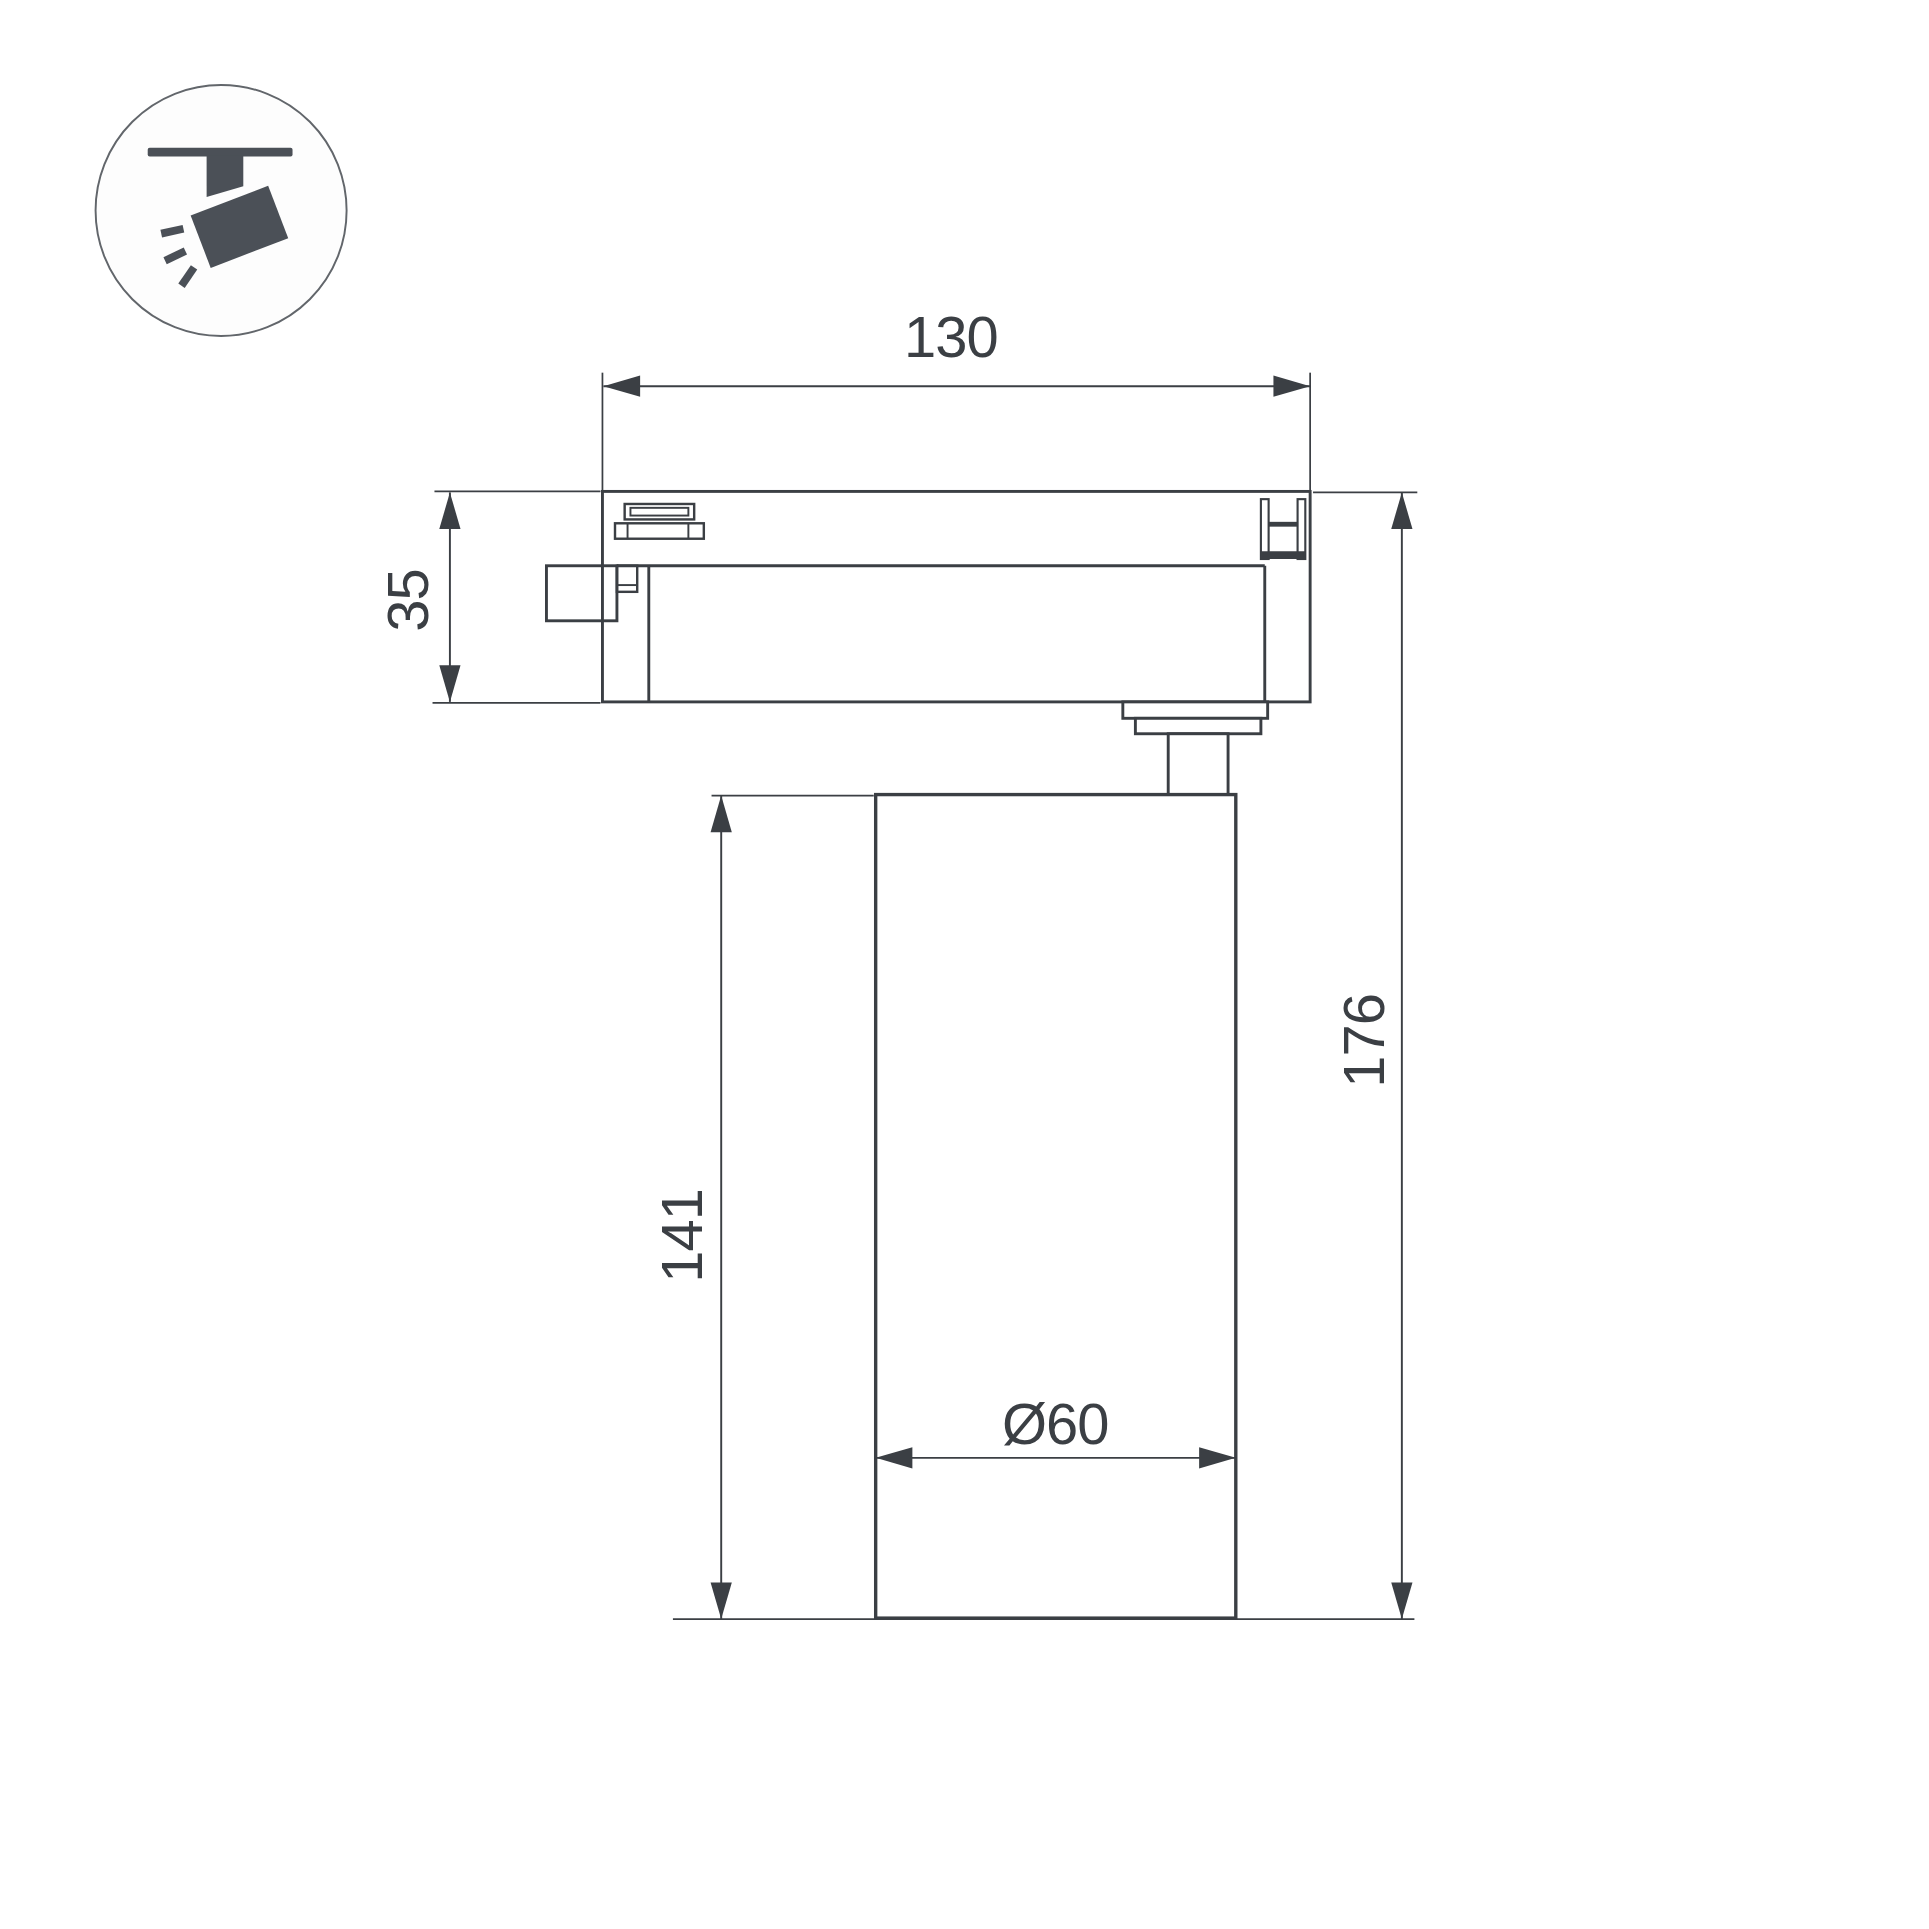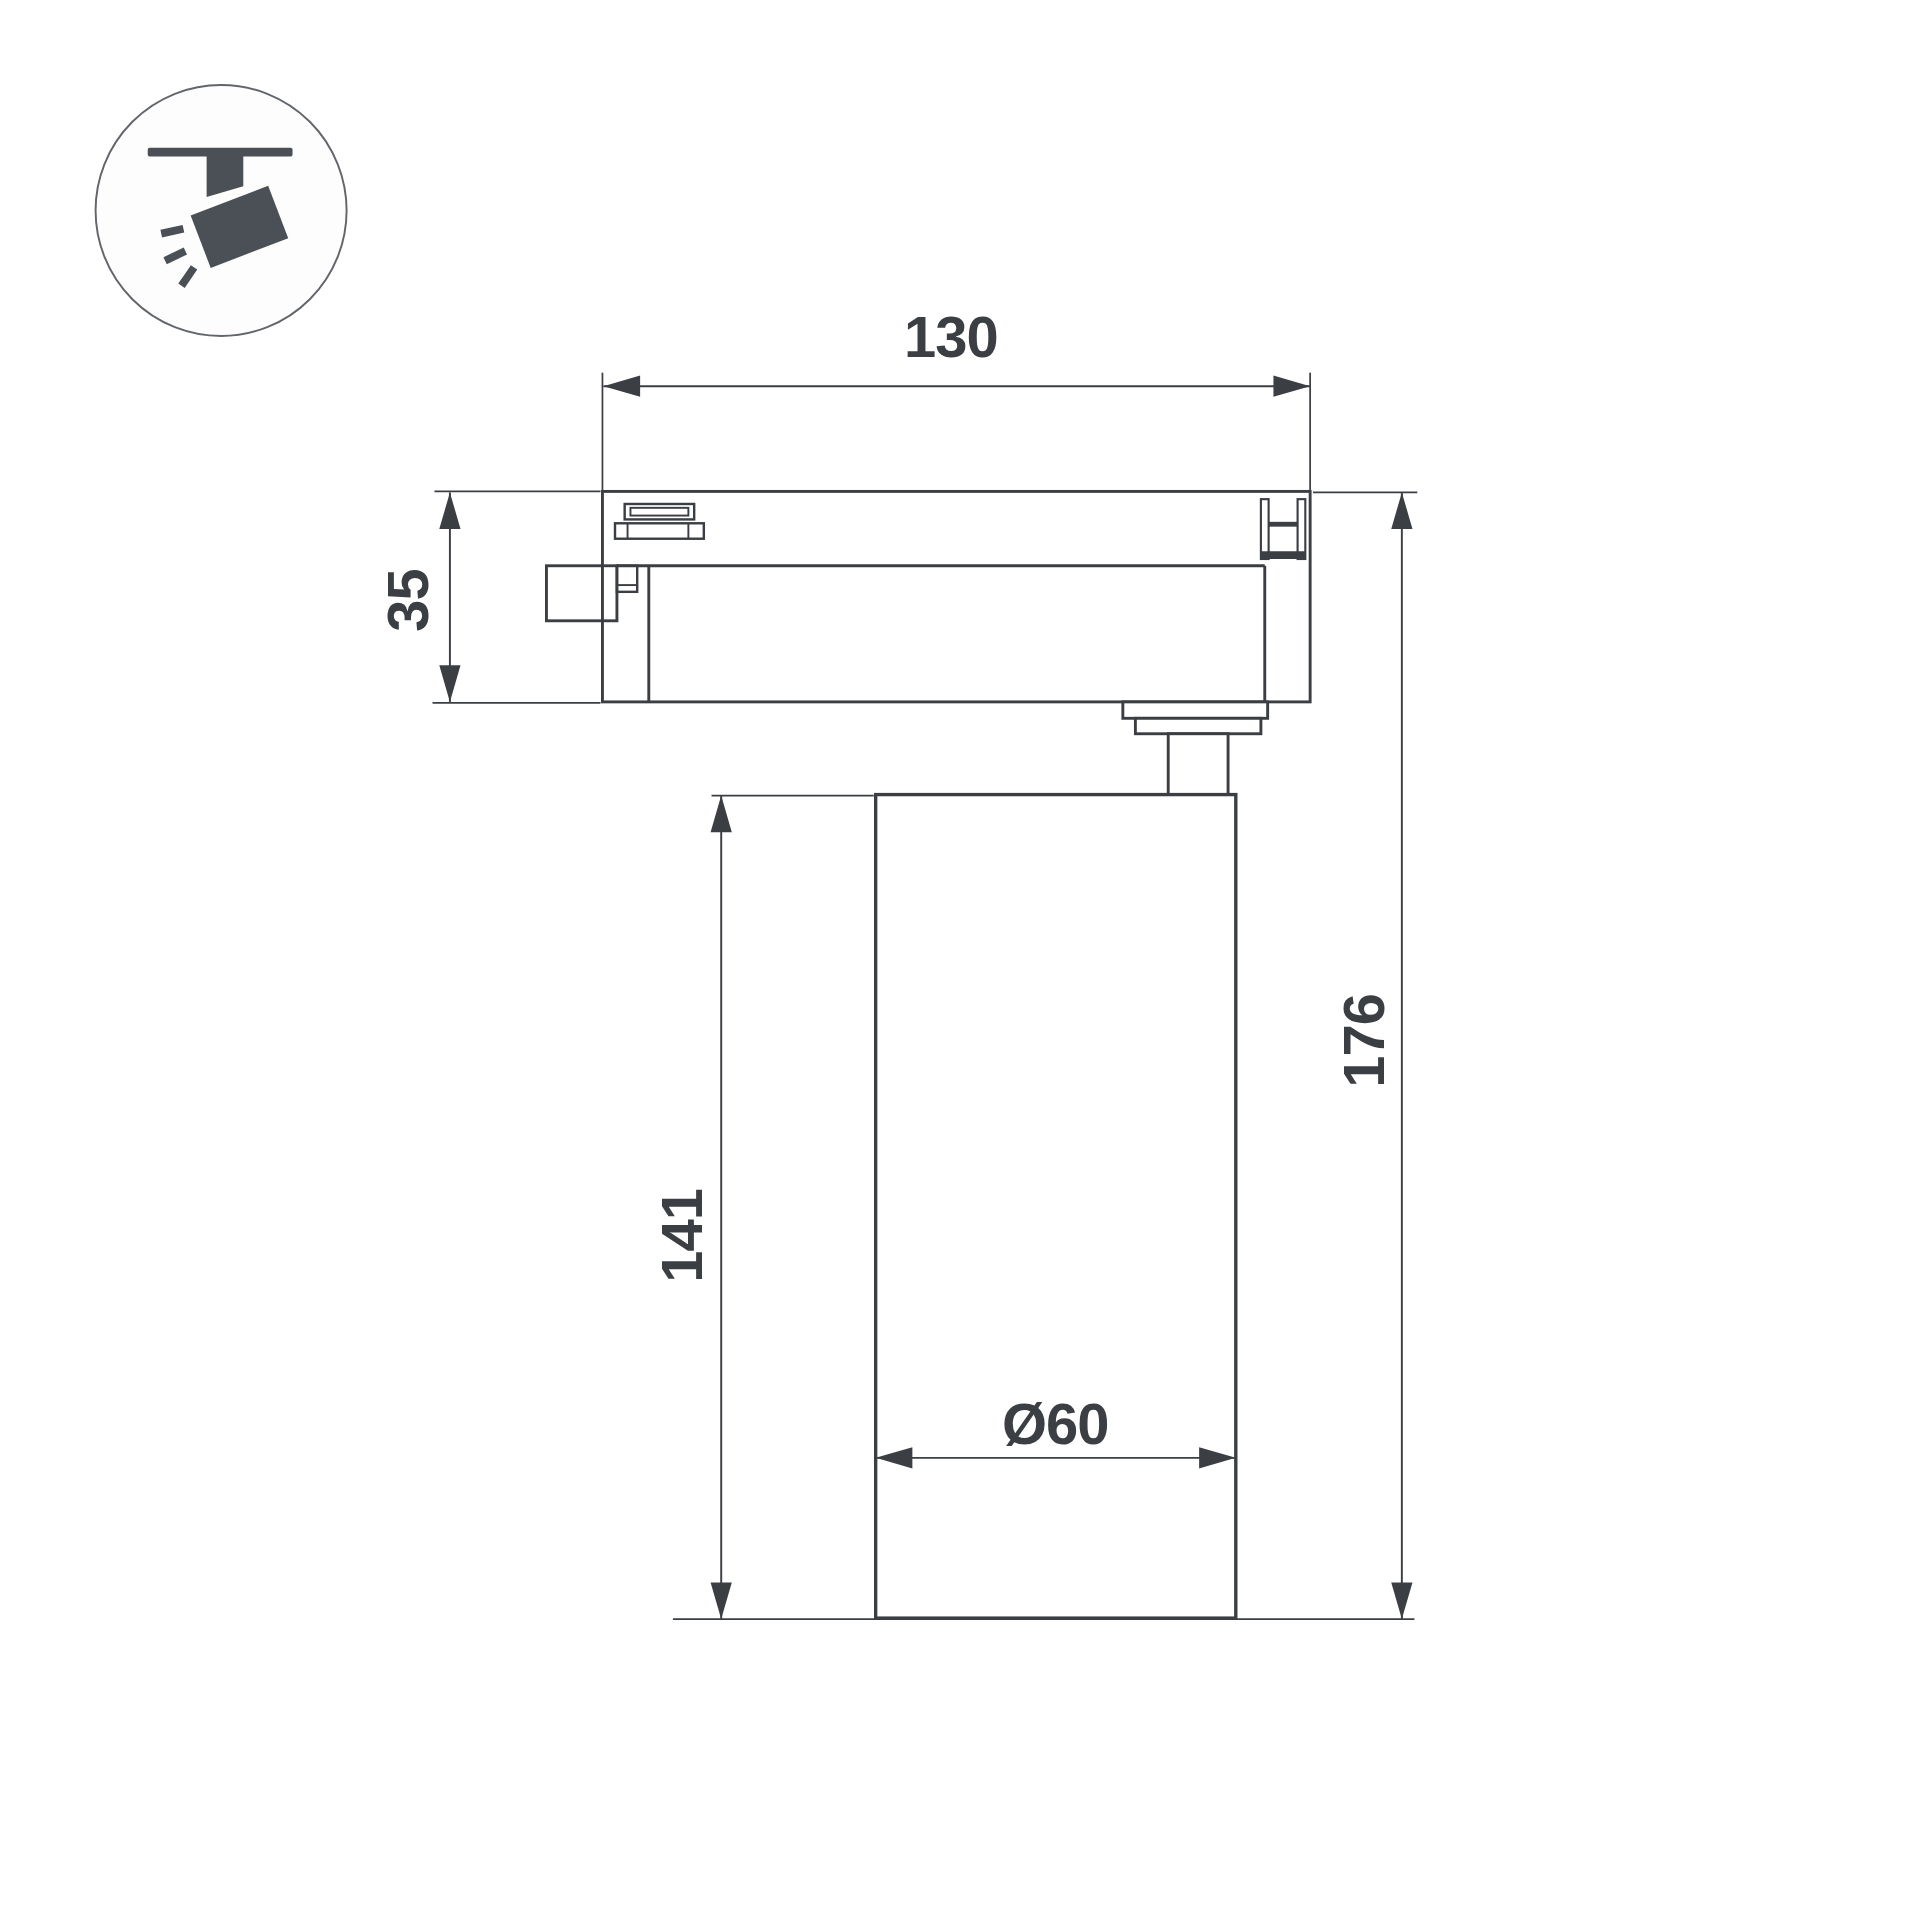--- a/index.html
+++ b/index.html
@@ -1,21 +1,21 @@
 <!DOCTYPE html>
 <html style="--background: #ffffff; --line: #3b3f44; --icon_fill: #4b5057; --circle_stroke: #62666b;"><head>
 <meta charset="utf-8">
 <style>
   html,body{margin:0;padding:0;}
   body{
     width:1929px;height:1929px;
     background:var(--background,#ffffff);
     font-family:"Liberation Sans",sans-serif;
   }
-  #stage{position:relative;width:1929px;height:1674px;background:var(--background,#ffffff);overflow:hidden;font-weight:bold;}
+  #stage{position:relative;width:1929px;height:1674px;background:var(--background,#ffffff);overflow:hidden;}
   #stage svg{position:absolute;left:0;top:0;}
 
   
   .ln   {stroke:var(--line,#3b3f44);fill:none;}
   .ln-f {stroke:var(--line,#3b3f44);fill:#ffffff;}
   .solid{fill:var(--line,#3b3f44);stroke:none;}
 
   
   .badge {fill:#fdfdfd;stroke:var(--circle_stroke,#62666b);}
   .icon-f{fill:var(--icon_fill,#4b5057);stroke:none;}

